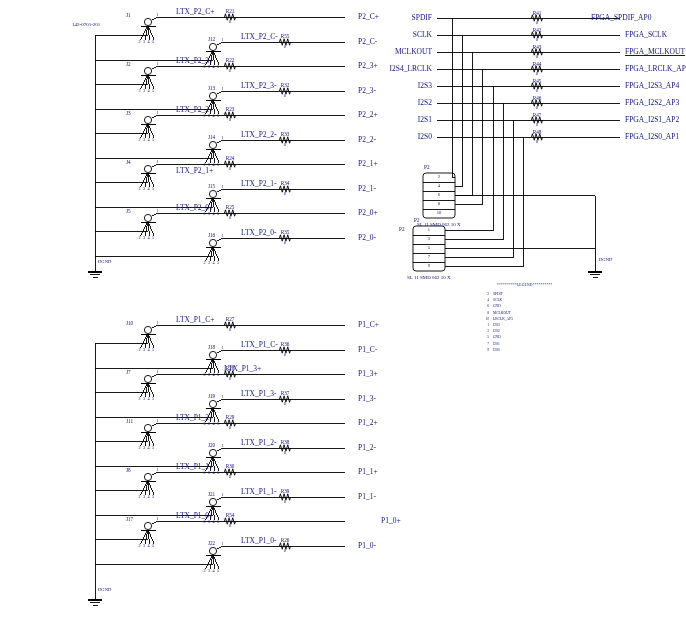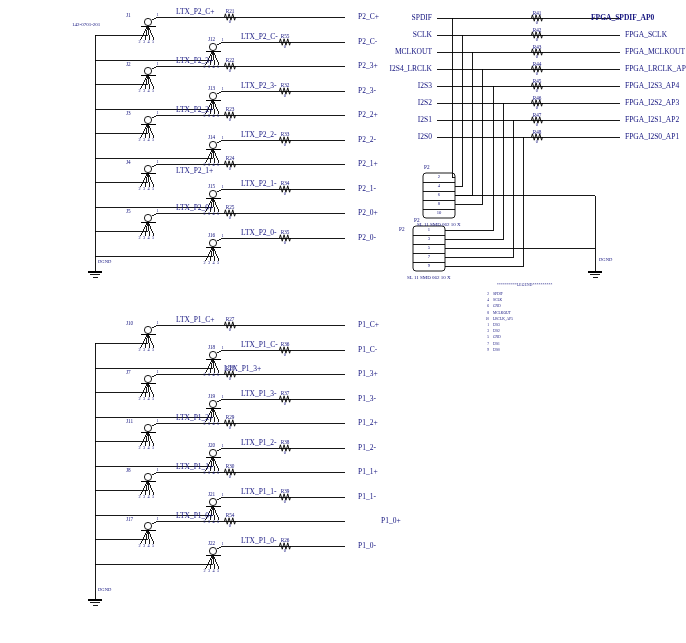--- a/index.html
+++ b/index.html
@@ -482,29 +482,29 @@
       <div class="lbl des" style="left: 208px; top: 541px;">J22</div>
       <div class="lbl des" style="left: 285px; top: 537.5px; transform: translateX(-50%);">R26</div>
       <div class="lbl val" style="left: 285px; top: 549.2px; transform: translateX(-50%);">0</div>
       <div class="lbl net" style="left: 241px; top: 537px;">LTX_P1_0-</div>
       <div class="lbl sig" style="left: 358px; top: 541.5px;">P1_0-</div>
       <div class="lbl gnd" style="left: 98px; top: 588px;">DGND</div>
       <div class="lbl partno" style="left: 72px; top: 22px;">142-0701-201</div>
       <div class="lbl des" style="left: 537px; top: 10.5px; transform: translateX(-50%);">R41</div>
       <div class="lbl val" style="left: 537px; top: 21.2px; transform: translateX(-50%);">0</div>
       <div class="lbl sig" style="left: 432px; top: 13.5px; transform: translateX(-100%);">SPDIF</div>
-      <div class="lbl sig" style="left: 591px; top: 13.5px; font-weight: bold;">FPGA_SPDIF_AP0</div>
+      <div class="lbl sig" style="left: 591px; top: 13.5px;">FPGA_SPDIF_AP0</div>
       <div class="lbl des" style="left: 537px; top: 27.5px; transform: translateX(-50%);">R42</div>
       <div class="lbl val" style="left: 537px; top: 38.2px; transform: translateX(-50%);">0</div>
       <div class="lbl sig" style="left: 432px; top: 30.5px; transform: translateX(-100%);">SCLK</div>
       <div class="lbl sig" style="left: 625px; top: 30.5px;">FPGA_SCLK</div>
       <div class="lbl des" style="left: 537px; top: 44.5px; transform: translateX(-50%);">R43</div>
       <div class="lbl val" style="left: 537px; top: 55.2px; transform: translateX(-50%);">0</div>
       <div class="lbl sig" style="left: 432px; top: 47.5px; transform: translateX(-100%);">MCLKOUT</div>
-      <div class="lbl sig" style="left: 625px; top: 47.5px;">FPGA_MCLKOUT</div>
+      <div class="lbl sig" style="left: 625px; top: 47.5px; text-decoration: underline;">FPGA_MCLKOUT</div>
       <div class="lbl des" style="left: 537px; top: 61.5px; transform: translateX(-50%);">R44</div>
       <div class="lbl val" style="left: 537px; top: 72.2px; transform: translateX(-50%);">0</div>
       <div class="lbl sig" style="left: 432px; top: 64.5px; transform: translateX(-100%);">I2S4_LRCLK</div>
       <div class="lbl sig" style="left: 625px; top: 64.5px;">FPGA_LRCLK_AP5</div>
       <div class="lbl des" style="left: 537px; top: 78.5px; transform: translateX(-50%);">R45</div>
       <div class="lbl val" style="left: 537px; top: 89.2px; transform: translateX(-50%);">0</div>
       <div class="lbl sig" style="left: 432px; top: 81.5px; transform: translateX(-100%);">I2S3</div>
       <div class="lbl sig" style="left: 625px; top: 81.5px;">FPGA_I2S3_AP4</div>
       <div class="lbl des" style="left: 537px; top: 95.5px; transform: translateX(-50%);">R46</div>
       <div class="lbl val" style="left: 537px; top: 106.2px; transform: translateX(-50%);">0</div>

